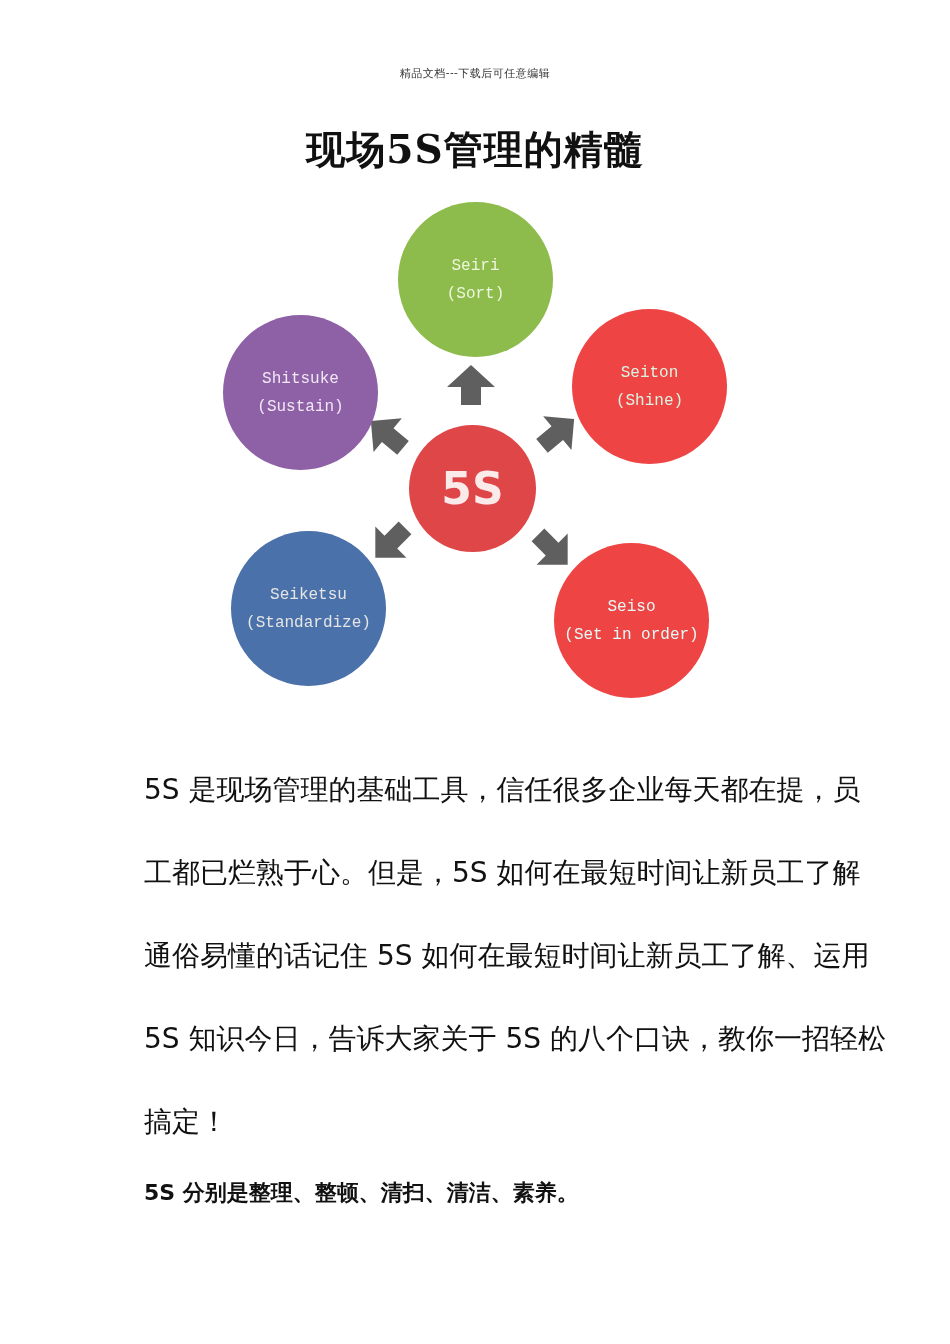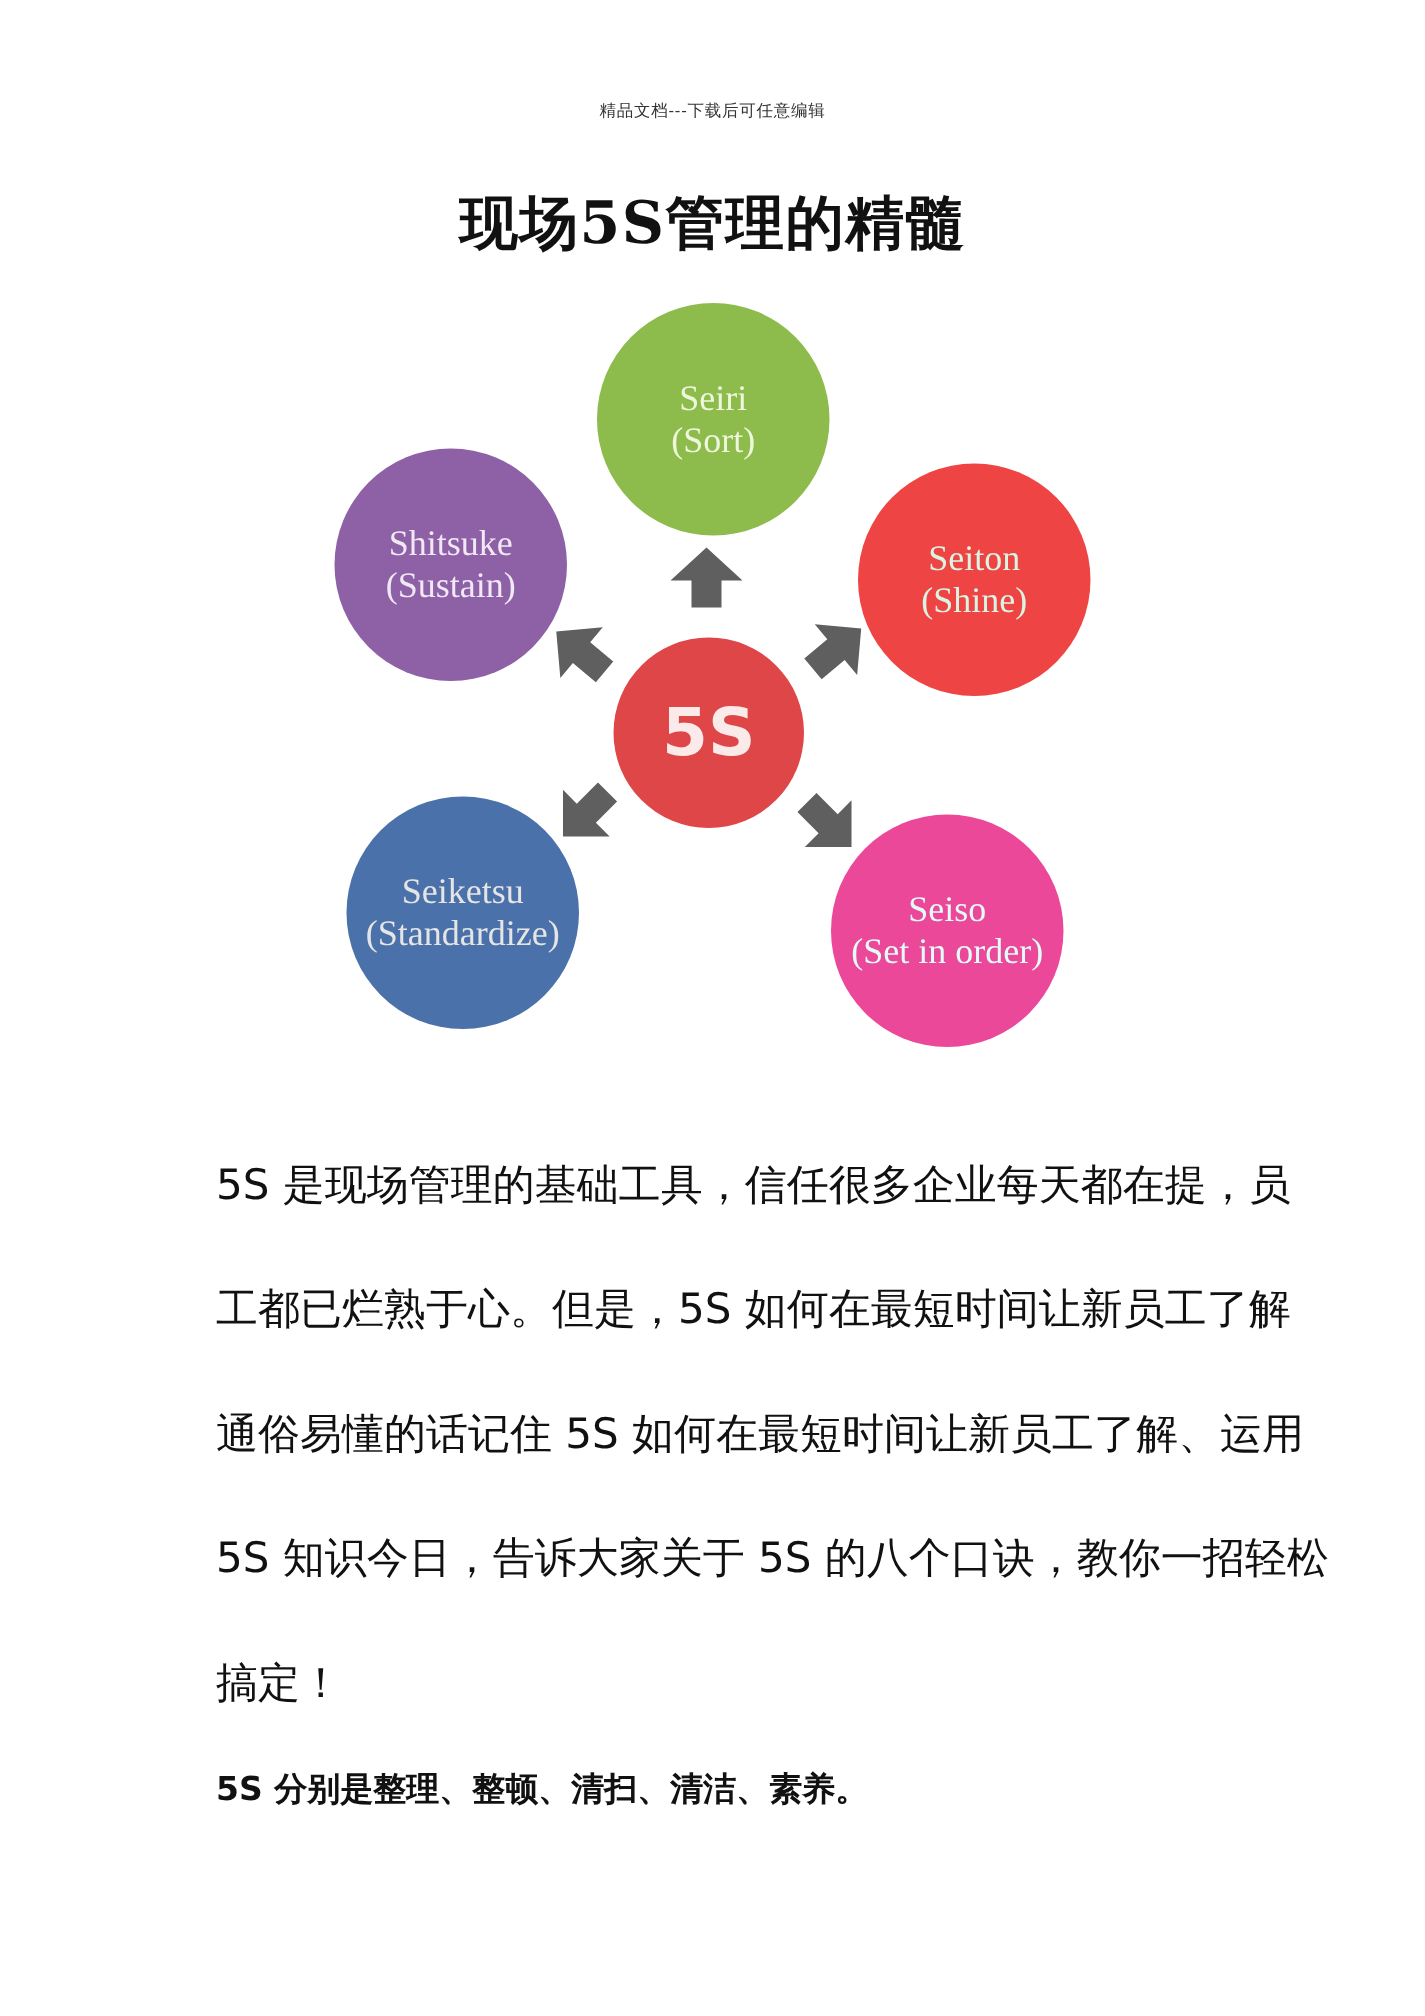--- a/index.html
+++ b/index.html
@@ -51,31 +51,31 @@
       left: 0;
       top: 0;
     }
     .node {
       position: absolute;
       border-radius: 50%;
       display: flex;
       flex-direction: column;
       align-items: center;
       justify-content: center;
-      font-family: Liberation Serif, serif;
-      font-size: 24px;
+      font-family: Liberation Mono, monospace;
+      font-size: 16px;
       line-height: 28px;
       text-align: center;
     }
     .node span { display: block; }
     .node-seiri   { left: 188px; top: 7px;   width: 155px; height: 155px; background: #8dbb4c; color: #eef6dc; }
     .node-seiton  { left: 362px; top: 114px; width: 155px; height: 155px; background: #ef4444; color: #d8f5e4; }
-    .node-seiso   { left: 344px; top: 348px; width: 155px; height: 155px; background: #ec4899; color: #e2fbf8; }
+    .node-seiso   { left: 344px; top: 348px; width: 155px; height: 155px; background: #ef4444; color: #e2fbf8; }
     .node-seiketsu{ left: 21px;  top: 336px; width: 155px; height: 155px; background: #4a71a9; color: #e5e5e5; }
-    .node-shitsuke{ left: 13px;  top: 104px; width: 155px; height: 155px; background: #8e60a6; color: #f1e8f6; }
+    .node-shitsuke{ left: 13px;  top: 120px; width: 155px; height: 155px; background: #8e60a6; color: #f1e8f6; }
     .node-center  {
       left: 199px; top: 230px; width: 127px; height: 127px;
       background: #de4647; color: #fbeaea;
       font-size: 44px; font-weight: bold; line-height: 44px;
       font-family: "DejaVu Sans", "Liberation Sans", sans-serif;
     }
     .body-text {
       position: absolute;
       left: 144px;
       top: 748px;

